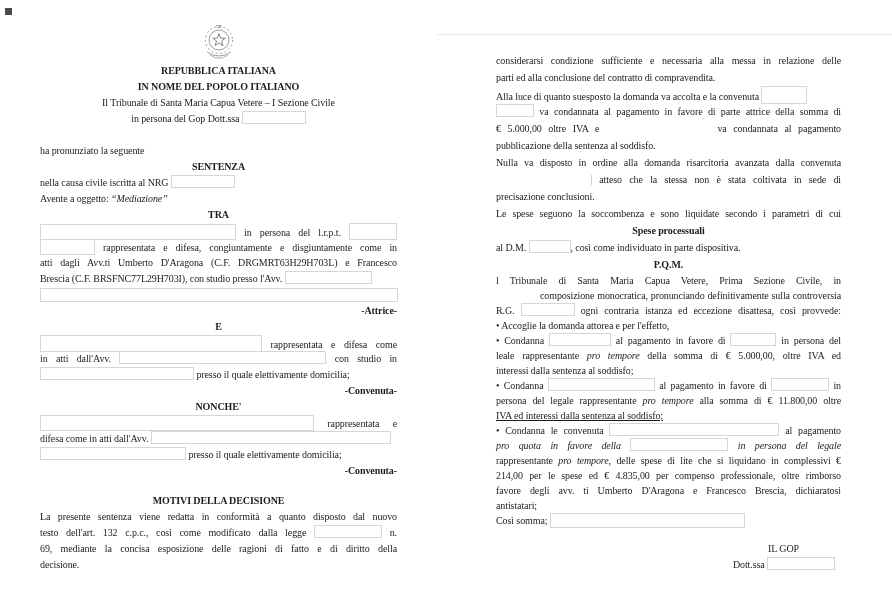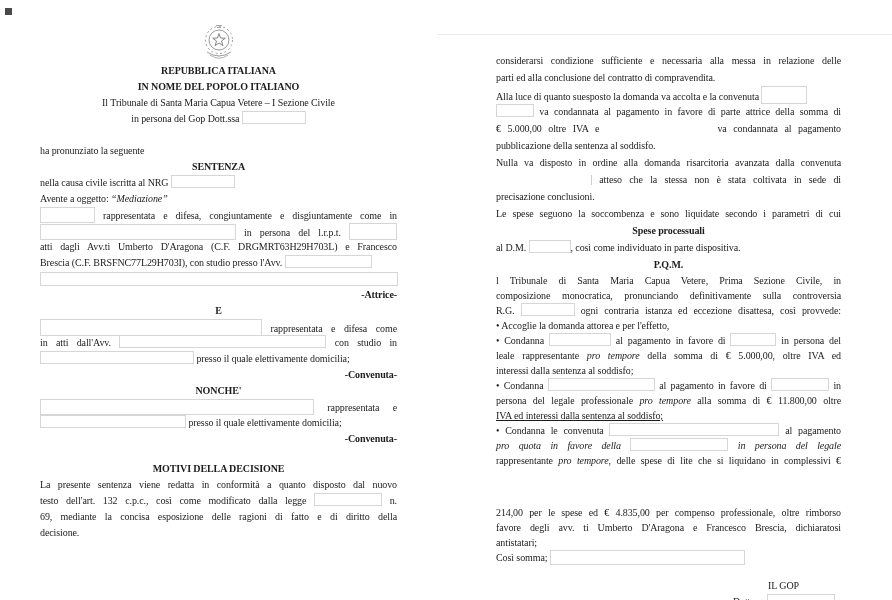--- a/index.html
+++ b/index.html
@@ -50,33 +50,35 @@
     <div id="left-lines">
         <div class="ln a-c bold"><span>REPUBBLICA ITALIANA</span></div>
         <div class="ln a-c bold"><span>IN NOME DEL POPOLO ITALIANO</span></div>
         <div class="ln a-c"><span>Il Tribunale di Santa Maria Capua Vetere – I Sezione Civile</span></div>
         <div class="ln a-c"><span>in persona del Gop Dott.ssa </span><span class="rbox" style="width: 62px;"></span></div>
         <div class="sp" style="height: 16px;"></div>
         <div class="ln a-l"><span>ha pronunziato la seguente</span></div>
         <div class="ln a-c bold"><span>SENTENZA</span></div>
         <div class="ln a-l"><span>nella causa civile iscritta al NRG </span><span class="rbox" style="width: 62px;"></span></div>
         <div class="ln a-l"><span>Avente a oggetto: </span><em>“Mediazione”</em></div>
+        <div class="ln a-c bold"><span>TRA</span></div>
+        <div class="ln a-j"><span class="rbox" style="width: 194px; height: 14px; vertical-align: -4px;"></span><span> in persona del l.r.p.t. </span><span class="rbox" style="width: 46px; height: 15px; vertical-align: -4px;"></span></div>
         <div class="ln a-j"><span class="rbox" style="width: 53px; height: 14px; vertical-align: -4px;"></span><span> rappresentata e difesa, congiuntamente e disgiuntamente come in</span></div>
-        <div class="ln a-j"><span class="rbox" style="width: 194px; height: 14px; vertical-align: -4px;"></span><span> in persona del l.r.p.t. </span><span class="rbox" style="width: 46px; height: 15px; vertical-align: -4px;"></span></div>
         <div class="ln a-j"><span>atti dagli Avv.ti Umberto D'Aragona (C.F. DRGMRT63H29H703L) e Francesco</span></div>
         <div class="ln a-l nw"><span>Brescia (C.F. BRSFNC77L29H703I), con studio presso l'Avv. </span><span class="rbox" style="width: 85px;"></span></div>
         <div class="ln a-l"><span class="rbox" style="width: 356px; height: 12px; vertical-align: -4px;"></span></div>
         <div class="ln a-r bold"><span>-Attrice-</span></div>
         <div class="ln a-c bold"><span>E</span></div>
         <div class="ln a-j"><span class="rbox" style="width: 220px; height: 15px; vertical-align: -4px;"></span><span> rappresentata e difesa come</span></div>
         <div class="ln a-j"><span>in atti dall'Avv. </span><span class="rbox" style="width: 205px;"></span><span> con studio in</span></div>
         <div class="ln a-l"><span class="rbox" style="width: 152px;"></span><span> presso il quale elettivamente domicilia;</span></div>
         <div class="ln a-r bold"><span>-Convenuta-</span></div>
         <div class="ln a-c bold"><span>NONCHE'</span></div>
         <div class="ln a-j"><span class="rbox" style="width: 272px; height: 14px; vertical-align: -4px;"></span><span> rappresentata e</span></div>
+        <div class="ln a-l nw"><span>difesa come in atti dall'Avv. </span><span class="rbox" style="width: 238px;"></span></div>
         <div class="ln a-l"><span class="rbox" style="width: 144px;"></span><span> presso il quale elettivamente domicilia;</span></div>
         <div class="ln a-r bold"><span>-Convenuta-</span></div>
         <div class="sp" style="height: 14px;"></div>
         <div class="ln a-c bold"><span>MOTIVI DELLA DECISIONE</span></div>
         <div class="ln a-j"><span>La presente sentenza viene redatta in conformità a quanto disposto dal nuovo</span></div>
         <div class="ln a-j"><span>testo dell'art. 132 c.p.c., così come modificato dalla legge </span><span class="rbox" style="width: 66px;"></span><span> n.</span></div>
         <div class="ln a-j"><span>69, mediante la concisa esposizione delle ragioni di fatto e di diritto della</span></div>
         <div class="ln a-l"><span>decisione.</span></div>
       </div>
   </div>
@@ -90,33 +92,33 @@
         <div class="ln a-j"><span>€ 5.000,00 oltre IVA e </span><span class="rgap" style="width: 105px;"></span><span> va condannata al pagamento</span></div>
         <div class="ln a-l"><span>pubblicazione della sentenza al soddisfo.</span></div>
         <div class="ln a-j"><span>Nulla va disposto in ordine alla domanda risarcitoria avanzata dalla convenuta</span></div>
         <div class="ln a-j"><span class="rgap vr" style="width: 95px;"></span><span> atteso che la stessa non è stata coltivata in sede di</span></div>
         <div class="ln a-l"><span>precisazione conclusioni.</span></div>
         <div class="ln a-j"><span>Le spese seguono la soccombenza e sono liquidate secondo i parametri di cui</span></div>
         <div class="ln a-c bold"><span>Spese processuali</span></div>
         <div class="ln a-l"><span>al D.M. </span><span class="rbox" style="width: 40px;"></span><span>, così come individuato in parte dispositiva.</span></div>
         <div class="ln a-c bold"><span>P.Q.M.</span></div>
         <div class="ln a-j" style="height: 15px; line-height: 15px;"><span>l Tribunale di Santa Maria Capua Vetere, Prima Sezione Civile, in</span></div>
-        <div class="ln a-j" style="height: 15px; line-height: 15px;"><span>composizione monocratica, pronunciando definitivamente sulla controversia</span></div>
+        <div class="ln a-j" style="height: 15px; line-height: 15px; margin-left: 44px;"><span>composizione monocratica, pronunciando definitivamente sulla controversia</span></div>
         <div class="ln a-j" style="height: 15px; line-height: 15px;"><span>R.G. </span><span class="rbox" style="width: 52px;"></span><span> ogni contraria istanza ed eccezione disattesa, così provvede:</span></div>
         <div class="ln a-l" style="height: 15px; line-height: 15px;"><span>• Accoglie la domanda attorea e per l'effetto,</span></div>
         <div class="ln a-j" style="height: 15px; line-height: 15px;"><span>• Condanna </span><span class="rbox" style="width: 60px;"></span><span> al pagamento in favore di </span><span class="rbox" style="width: 44px;"></span><span> in persona del</span></div>
         <div class="ln a-j" style="height: 15px; line-height: 15px;"><span>leale rappresentante </span><em>pro tempore</em><span> della somma di € 5.000,00, oltre IVA ed</span></div>
         <div class="ln a-l" style="height: 15px; line-height: 15px;"><span>interessi dalla sentenza al soddisfo;</span></div>
         <div class="ln a-j" style="height: 15px; line-height: 15px;"><span>• Condanna </span><span class="rbox" style="width: 105px;"></span><span> al pagamento in favore di </span><span class="rbox" style="width: 56px;"></span><span> in</span></div>
-        <div class="ln a-j" style="height: 15px; line-height: 15px;"><span>persona del legale professionale </span><em>pro tempore</em><span> alla somma di € 11.800,00 oltre</span></div>
+        <div class="ln a-j" style="height: 15px; line-height: 15px;"><span>persona del legale rappresentante </span><em>pro tempore</em><span> alla somma di € 11.800,00 oltre</span></div>
         <div class="ln a-l" style="height: 15px; line-height: 15px; text-decoration: underline;"><span>IVA ed interessi dalla sentenza al soddisfo;</span></div>
         <div class="ln a-j" style="height: 15px; line-height: 15px;"><span>• Condanna le convenuta </span><span class="rbox" style="width: 168px;"></span><span> al pagamento</span></div>
         <div class="ln a-j" style="height: 15px; line-height: 15px; font-style: italic;"><span>pro quota in favore della </span><span class="rbox" style="width: 96px;"></span><span> in persona del legale</span></div>
         <div class="ln a-j" style="height: 15px; line-height: 15px;"><span>rappresentante </span><em>pro tempore</em><span>, delle spese di lite che si liquidano in complessivi €</span></div>
-        <div class="ln a-j" style="height: 15px; line-height: 15px; margin-top: 37px;"><span>214,00 per le spese ed € 4.835,00 per compenso professionale, oltre rimborso</span></div>
+        <div class="ln a-j" style="height: 15px; line-height: 15px;"><span>214,00 per le spese ed € 4.835,00 per compenso professionale, oltre rimborso</span></div>
         <div class="ln a-j" style="height: 15px; line-height: 15px;"><span>favore degli avv. ti Umberto D'Aragona e Francesco Brescia, dichiaratosi</span></div>
         <div class="ln a-l" style="height: 15px; line-height: 15px;"><span>antistatari;</span></div>
         <div class="ln a-l" style="height: 15px; line-height: 15px;"><span>Così somma; </span><span class="rbox" style="width: 193px; height: 13px; vertical-align: -4px;"></span></div>
         <div class="sp" style="height: 13px;"></div>
         <div class="ln a-r" style="height: 16px; line-height: 16px; padding-right: 42px;"><span>IL GOP</span></div>
         <div class="ln a-r" style="height: 16px; line-height: 16px; padding-right: 6px;"><span>Dott.ssa </span><span class="rbox" style="width: 66px;"></span></div>
       </div>
   </div>
 </div>
 

